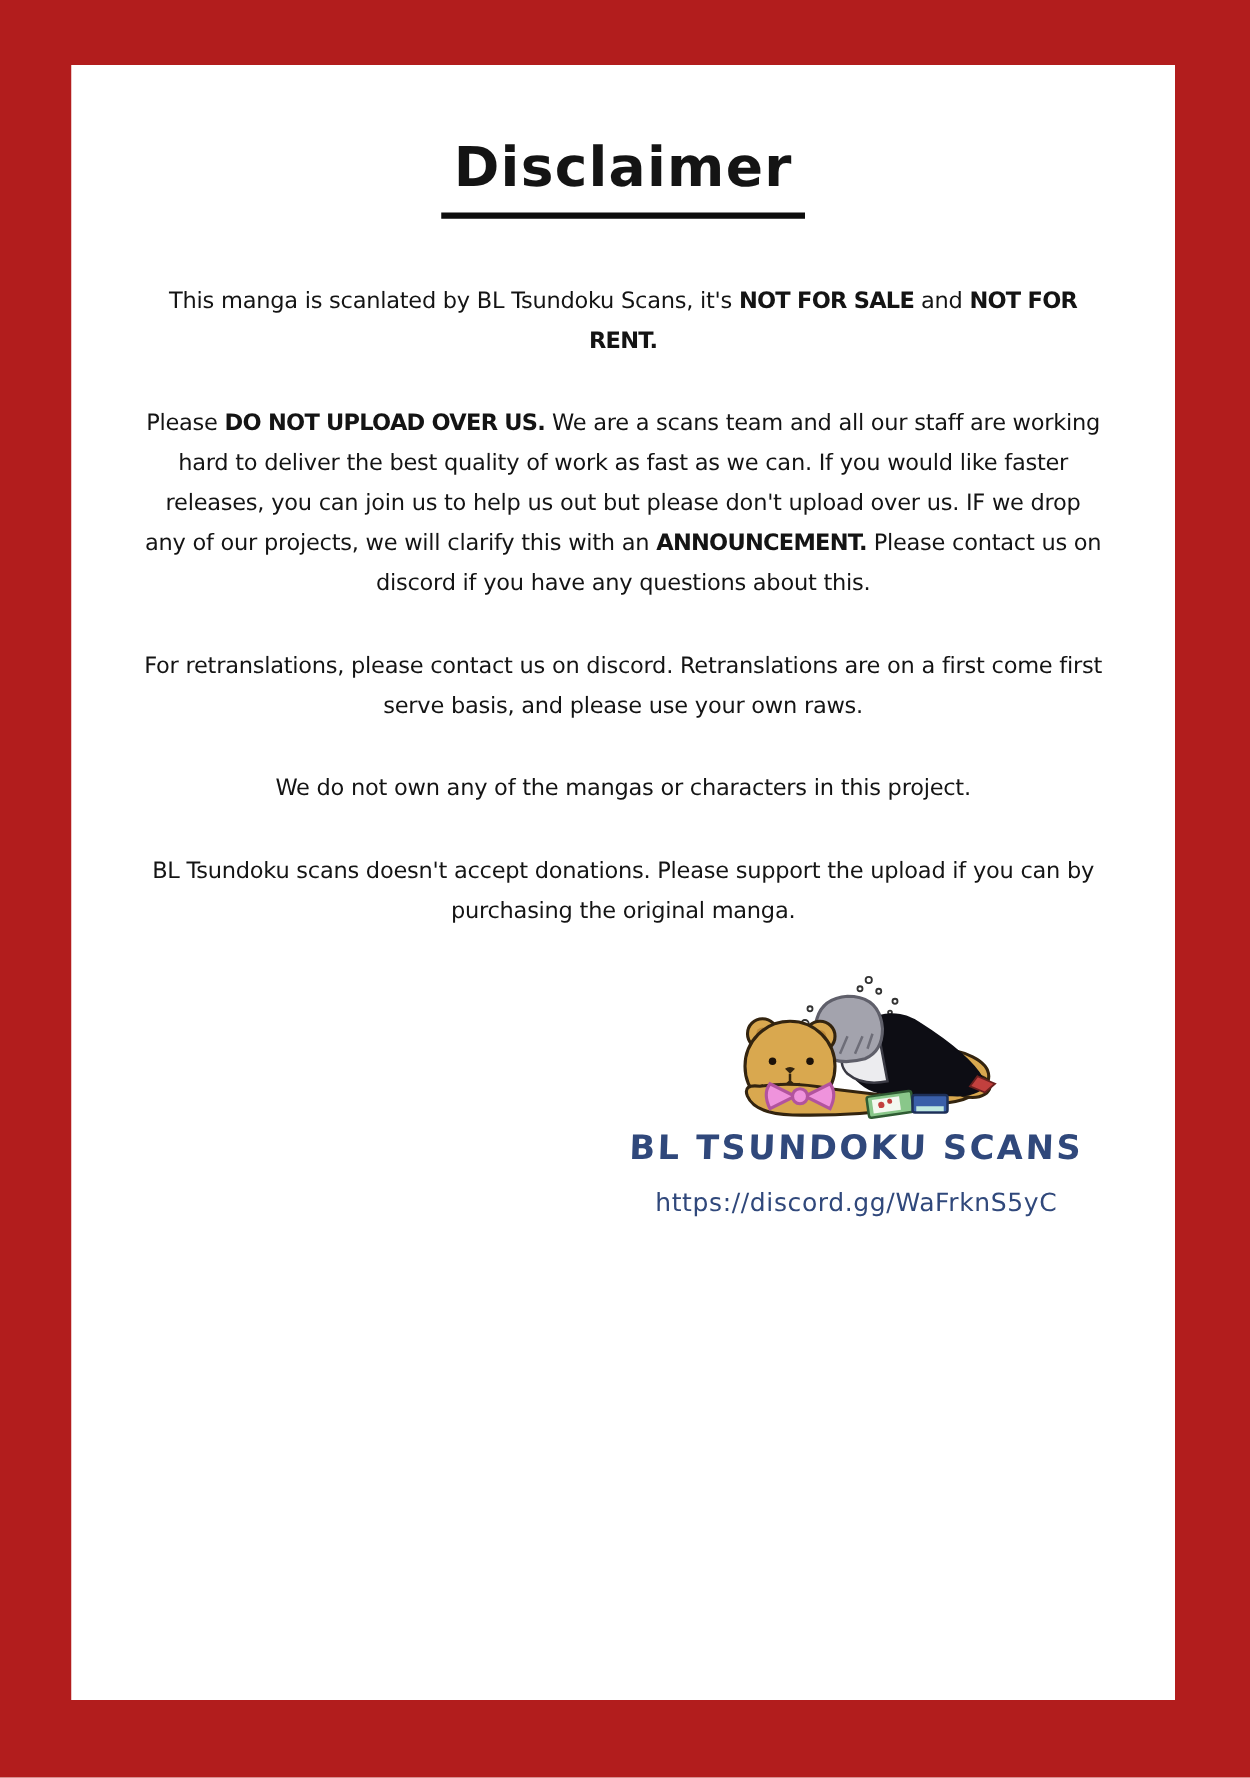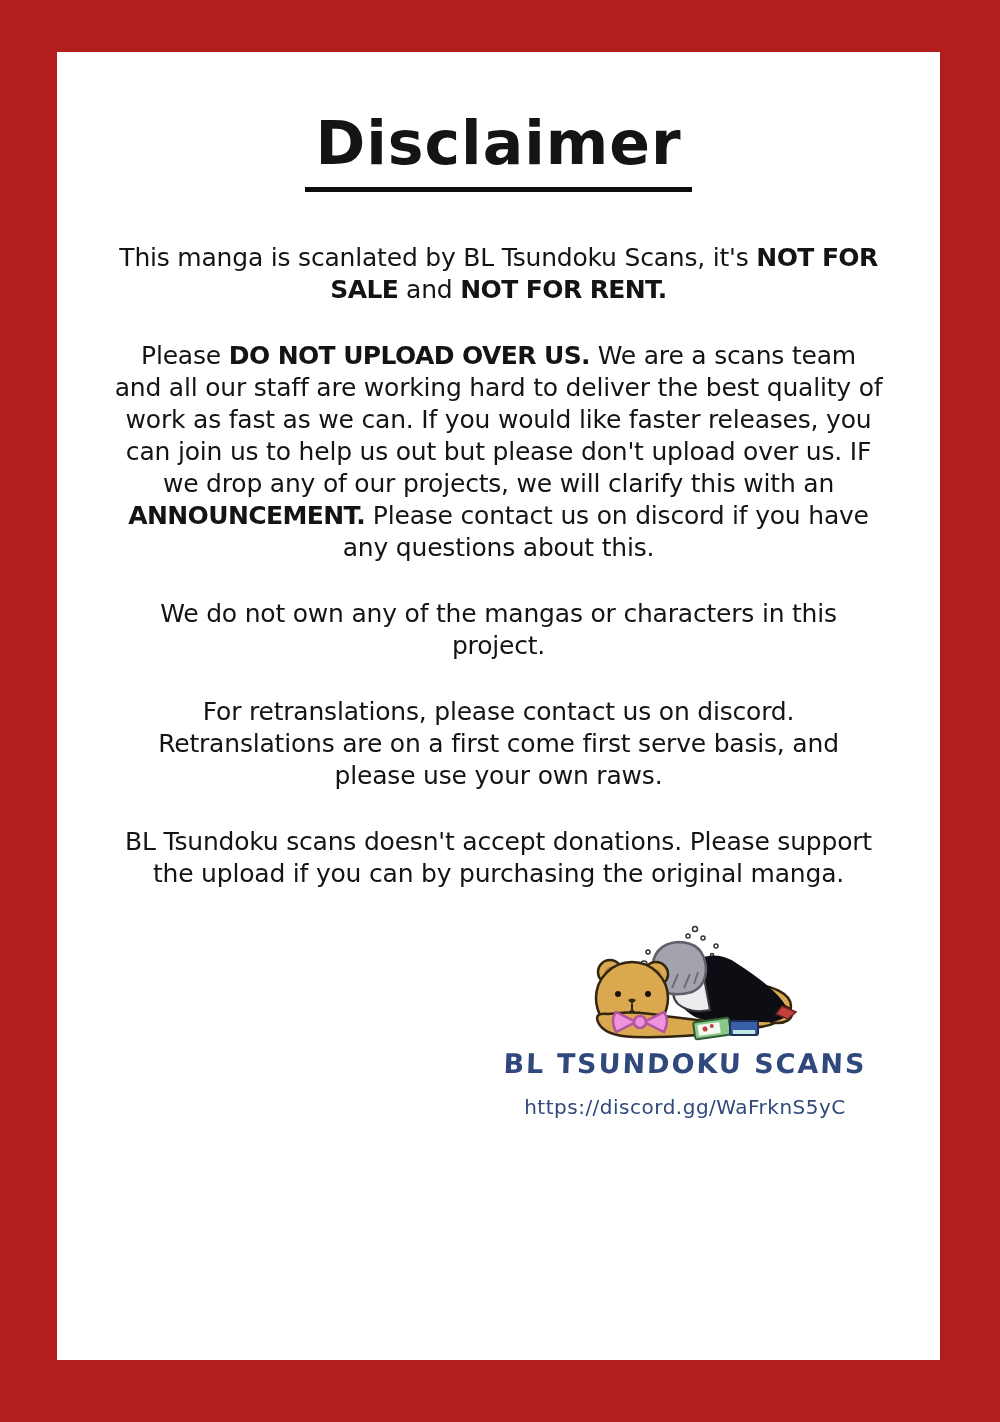--- a/index.html
+++ b/index.html
@@ -18,31 +18,31 @@
   }
   .page{
     position:absolute;left:57px;top:52px;right:60px;bottom:62px;
     background:var(--paper);
     padding:60px 36px 0;
     overflow:hidden;
   }
   .title-wrap{text-align:center;}
   .title{
     display:inline-block;
-    font-size:60px;font-weight:bold;
+    font-size:44px;font-weight:bold;
     letter-spacing:1px;
     border-bottom:5px solid #0d0d0d;
     padding:0 10px 12px;
     line-height:1.05;
   }
   .content{
     max-width:768px;
     margin:50px auto 0;
     text-align:center;
-    font-size:25px;
+    font-size:18px;
     line-height:32px;
     letter-spacing:-0.2px;
   }
   .content p{margin:0 0 34px;}
   .content .b{font-weight:bold;letter-spacing:-0.6px;}
   .content .c{letter-spacing:-0.6px;}
   .content .u{
     text-decoration:underline;
     text-decoration-thickness:2px;
     text-underline-offset:4px;
@@ -74,22 +74,22 @@
 
 <div class="page">
 
   <div class="title-wrap">
     <span class="title">Disclaimer</span>
   </div>
 
   <div class="content">
       <p><span>This manga is scanlated by BL Tsundoku Scans, it's </span><span class="b">NOT FOR SALE</span><span> and </span><span class="b">NOT FOR RENT.</span></p>
       <p><span>Please </span><span class="b">DO NOT UPLOAD OVER US.</span><span> We are a scans team and all our staff are working hard to deliver the best quality of work as fast as we can. If you would like faster releases, you can join us to help us out but please don't upload over us. IF we drop any of our projects, we will clarify this with an </span><span class="b">ANNOUNCEMENT.</span><span> Please contact us on discord if you have any questions about this.</span></p>
+      <p><span>For retranslations, please contact us on discord. Retranslations are on a first come first serve basis, and please use your own raws.</span></p>
       <p><span>We do not own any of the mangas or characters in this project.</span></p>
-      <p><span>For retranslations, please contact us on discord. Retranslations are on a first come first serve basis, and please use your own raws.</span></p>
       <p><span>BL Tsundoku scans doesn't accept donations. Please support the upload if you can by purchasing the original manga.</span></p>
     </div>
 
   <div class="footer">
 
     <svg class="mascot" width="242" height="122" viewBox="0 0 242 122" xmlns="http://www.w3.org/2000/svg">
 
       <g fill="#ffffff" stroke="#333333" stroke-width="1.5">
         <circle cx="84" cy="28" r="2"></circle>
         <circle cx="80" cy="40" r="3"></circle>

